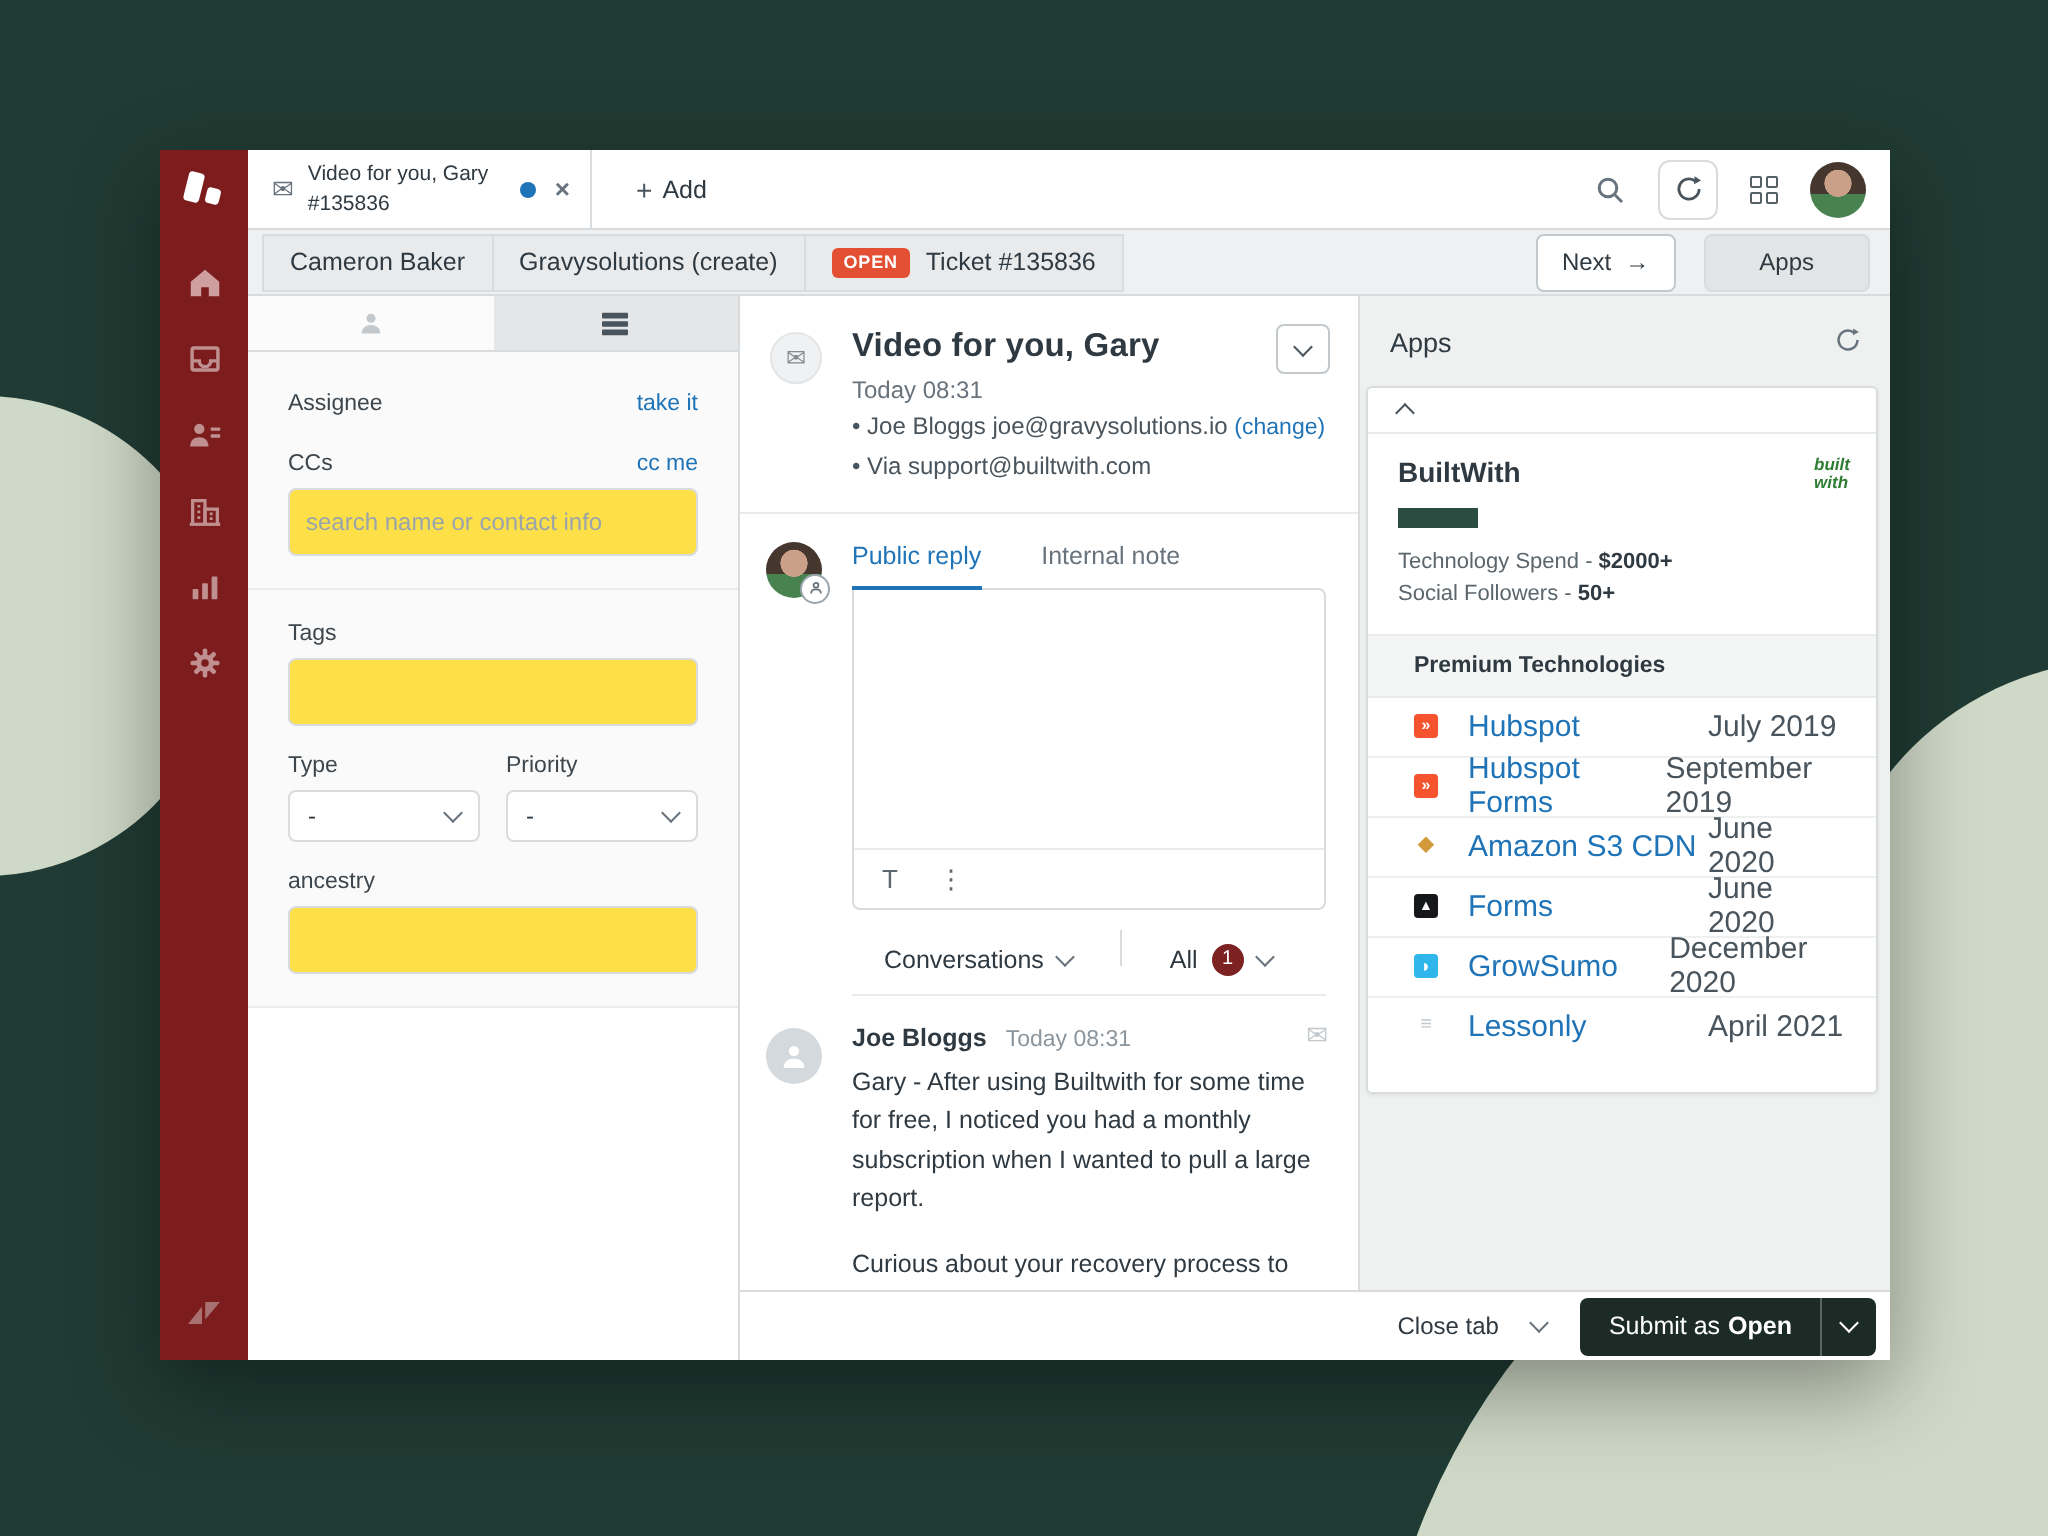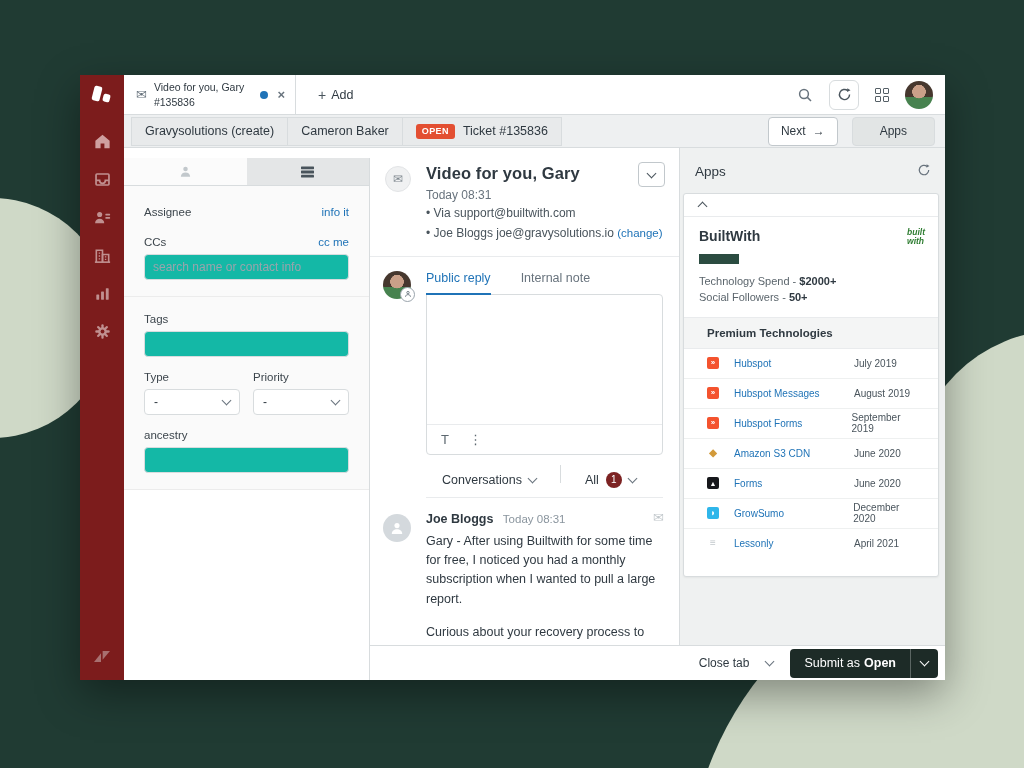--- a/index.html
+++ b/index.html
@@ -62,36 +62,36 @@
   .apps-btn{margin-left:14px;height:27px;background:#e2e5e5;border:1px solid #d8dcde;border-radius:4px;
     display:flex;align-items:center;padding:0 27px;font-size:12px;color:#2f3941;margin-right:2px}
 
   
   .chev{display:inline-block;width:6px;height:6px;border-right:1.5px solid currentColor;
     border-bottom:1.5px solid currentColor;transform:rotate(45deg);margin-top:-3px}
   .chev.up{transform:rotate(-135deg);margin-top:3px}
   .chev.gray{color:#68737d}
 
   
-  .leftpanel{position:absolute;left:44px;top:83px;width:246px;bottom:0;background:#fff;
+  .leftpanel{position:absolute;left:44px;top:73px;width:246px;bottom:0;background:#fff;
     border-right:1px solid #d8dcde;box-sizing:border-box;display:flex;flex-direction:column}
   .lp-tabs{display:flex;height:27px;border-bottom:1px solid #d8dcde;flex:none}
   .lp-tab{flex:1;display:flex;align-items:center;justify-content:center;background:#fbfbfb}
   .lp-tab.active{background:#e4e6e7}
   .lp-sec{background:#fafafa;padding:20px 20px 16px;border-bottom:1px solid #ececec}
   .lp-sec.second{padding-top:16px}
   .lp-rest{flex:1;background:#fff}
   .lbl-row{display:flex;justify-content:space-between;align-items:baseline;margin-bottom:6px}
   .lbl{font-size:11.5px;color:#3d464d}
   .link{font-size:11.5px;color:var(--accent,#1f73b7);text-decoration:none;cursor:pointer}
   .select{height:26px;background:#fff;border:1px solid #d8dcde;border-radius:4px;display:flex;
     align-items:center;gap:7px;padding:0 9px;font-size:12px;color:#2f3941;box-sizing:border-box}
   .select .chev{margin-left:auto;color:#68737d}
   .txt{width:100%;height:26px;border:1px solid #d8dcde;border-radius:4px;font-size:12px;color:#2f3941;
-    padding:0 8px;box-sizing:border-box;background:#14b8a6;font-family:"Liberation Sans",sans-serif;outline:none}
+    padding:16px 8px;box-sizing:border-box;background:#fde047;font-family:"Liberation Sans",sans-serif;outline:none}
   .txt::placeholder{color:#9aa4ac}
   .gap12{height:12px}.gap14{height:14px}
   .two-col{display:flex;gap:13px}
   .two-col>div{flex:1}
 
   
   .midpanel{position:absolute;left:290px;top:73px;width:310px;bottom:35px;background:#fff;
     border-right:1px solid #d8dcde;box-sizing:border-box;overflow:hidden}
   .ticket-head{position:relative;padding:16px 14px 14px 56px;border-bottom:1px solid #e9ebed}
   .env-circle{position:absolute;left:15px;top:18px;width:26px;height:26px;border-radius:50%;
@@ -144,21 +144,21 @@
     box-shadow:0 1px 2px rgba(0,0,0,.05)}
   .card-collapse{height:22px;display:flex;align-items:center;padding:0 15px;border-bottom:1px solid #e9ebed;color:#49545c}
   .bw-head{display:flex;align-items:flex-start;justify-content:space-between;padding:11px 13px 4px 15px}
   .bw-name{font-size:14px;font-weight:bold;color:#2f3941}
   .bw-logo{font-size:8.5px;font-weight:bold;font-style:italic;color:#2f7d32;line-height:1.05;text-align:left}
   .bw-bar{margin:4px 0 9px 15px;width:40px;height:10px;background:var(--builtwith_green,#2b4c41)}
   .bw-stat{padding:0 15px;font-size:11px;color:#5b656c;line-height:1.5}
   .bw-stat b{color:#2f3941}
   .pt-head{margin-top:11px;background:#f4f5f5;border-top:1px solid #e9ebed;border-bottom:1px solid #e9ebed;
     padding:9px 0 9px 23px;font-size:11.5px;font-weight:bold;color:#2f3941}
-  .pt-row{display:flex;align-items:center;height:29px;padding:0 14px 0 23px;border-bottom:1px solid #eef0f0;font-size:10px}
+  .pt-row{display:flex;align-items:center;height:29px;padding:0 14px 0 23px;border-bottom:1px solid #eef0f0;font-size:15px}
   .pt-rows .pt-row:last-child{border-bottom:none}
   .pt-icon{width:12px;height:12px;border-radius:2px;margin-right:15px;flex:none;display:flex;
     align-items:center;justify-content:center;font-size:8px;line-height:1;color:#fff;font-weight:bold}
   .pt-icon[data-icon="hubspot"]{background:var(--hubspot_orange,#f4532e)}
   .pt-icon[data-icon="hubspot"]::before{content:"»"}
   .pt-icon[data-icon="amazon"]{background:transparent;color:var(--amazon_amber,#d29a3a);font-size:10px}
   .pt-icon[data-icon="amazon"]::before{content:"◆"}
   .pt-icon[data-icon="hotjar"]{background:var(--hotjar_black,#16171b);font-size:7px}
   .pt-icon[data-icon="hotjar"]::before{content:"▲"}
   .pt-icon[data-icon="growsumo"]{background:var(--growsumo_blue,#2fb6ea);font-size:9px}
@@ -284,22 +284,22 @@
     <div class="top-ic grid-ic">
       <i></i>
         <i></i>
         <i></i>
         <i></i>
     </div>
     <div class="avatar top"></div>
   </div>
 
   <div class="crumbbar">
+    <div class="crumb">Cameron Baker</div>
     <div class="crumb">Gravysolutions (create)</div>
-    <div class="crumb">Cameron Baker</div>
     <div class="crumb">
       <span class="open-badge">OPEN</span>
       <span>Ticket #135836</span>
     </div>
     <div class="next-btn">
       <span>Next</span>
       <span>→</span>
     </div>
     <div class="apps-btn">Apps</div>
   </div>
@@ -317,21 +317,21 @@
           <rect width="14" height="3" rx=".5"></rect>
             <rect y="4.5" width="14" height="3" rx=".5"></rect>
           <rect y="9" width="14" height="3" rx=".5"></rect>
           </svg>
       </div>
     </div>
 
     <div class="lp-sec">
       <div class="lbl-row">
         <span class="lbl">Assignee</span>
-        <a class="link">info it</a>
+        <a class="link">take it</a>
       </div>
       <div class="gap12"></div>
       <div class="lbl-row">
         <span class="lbl">CCs</span>
         <a class="link">cc me</a>
       </div>
       <input class="txt" placeholder="search name or contact info" style="">
     </div>
 
     <div class="lp-sec second">
@@ -367,25 +367,25 @@
       <input class="txt" style="">
     </div>
     <div class="lp-rest"></div>
   </div>
 
   <div class="midpanel">
     <div class="ticket-head">
       <div class="env-circle">✉</div>
       <div class="ticket-title">Video for you, Gary</div>
       <div class="ticket-time">Today 08:31</div>
-      <div class="ticket-meta">Via support@builtwith.com</div>
       <div class="ticket-meta">
         <span>Joe Bloggs joe@gravysolutions.io</span>
         <a class="link">(change)</a>
       </div>
+      <div class="ticket-meta">Via support@builtwith.com</div>
       <div class="caret-btn">
         <span class="chev"></span>
       </div>
     </div>
 
     <div class="compose">
       <div class="compose-avatar">
         <span class="mini-badge">
           <svg width="8" height="8" viewBox="0 0 20 20" fill="none" stroke="#68737d" stroke-width="2.2">
             <circle cx="10" cy="6.5" r="3"></circle>
@@ -469,25 +469,20 @@
       <div class="pt-head">Premium Technologies</div>
       <div class="pt-rows">
 
       <div class="pt-row">
             <span class="pt-icon" data-icon="hubspot"></span>
             <a class="pt-name">Hubspot</a>
             <span class="pt-date">July 2019</span>
           </div>
           <div class="pt-row">
             <span class="pt-icon" data-icon="hubspot"></span>
-            <a class="pt-name">Hubspot Messages</a>
-            <span class="pt-date">August 2019</span>
-          </div>
-          <div class="pt-row">
-            <span class="pt-icon" data-icon="hubspot"></span>
             <a class="pt-name">Hubspot Forms</a>
             <span class="pt-date">September 2019</span>
           </div>
           <div class="pt-row">
             <span class="pt-icon" data-icon="amazon"></span>
             <a class="pt-name">Amazon S3 CDN</a>
             <span class="pt-date">June 2020</span>
           </div>
           <div class="pt-row">
             <span class="pt-icon" data-icon="hotjar"></span>

